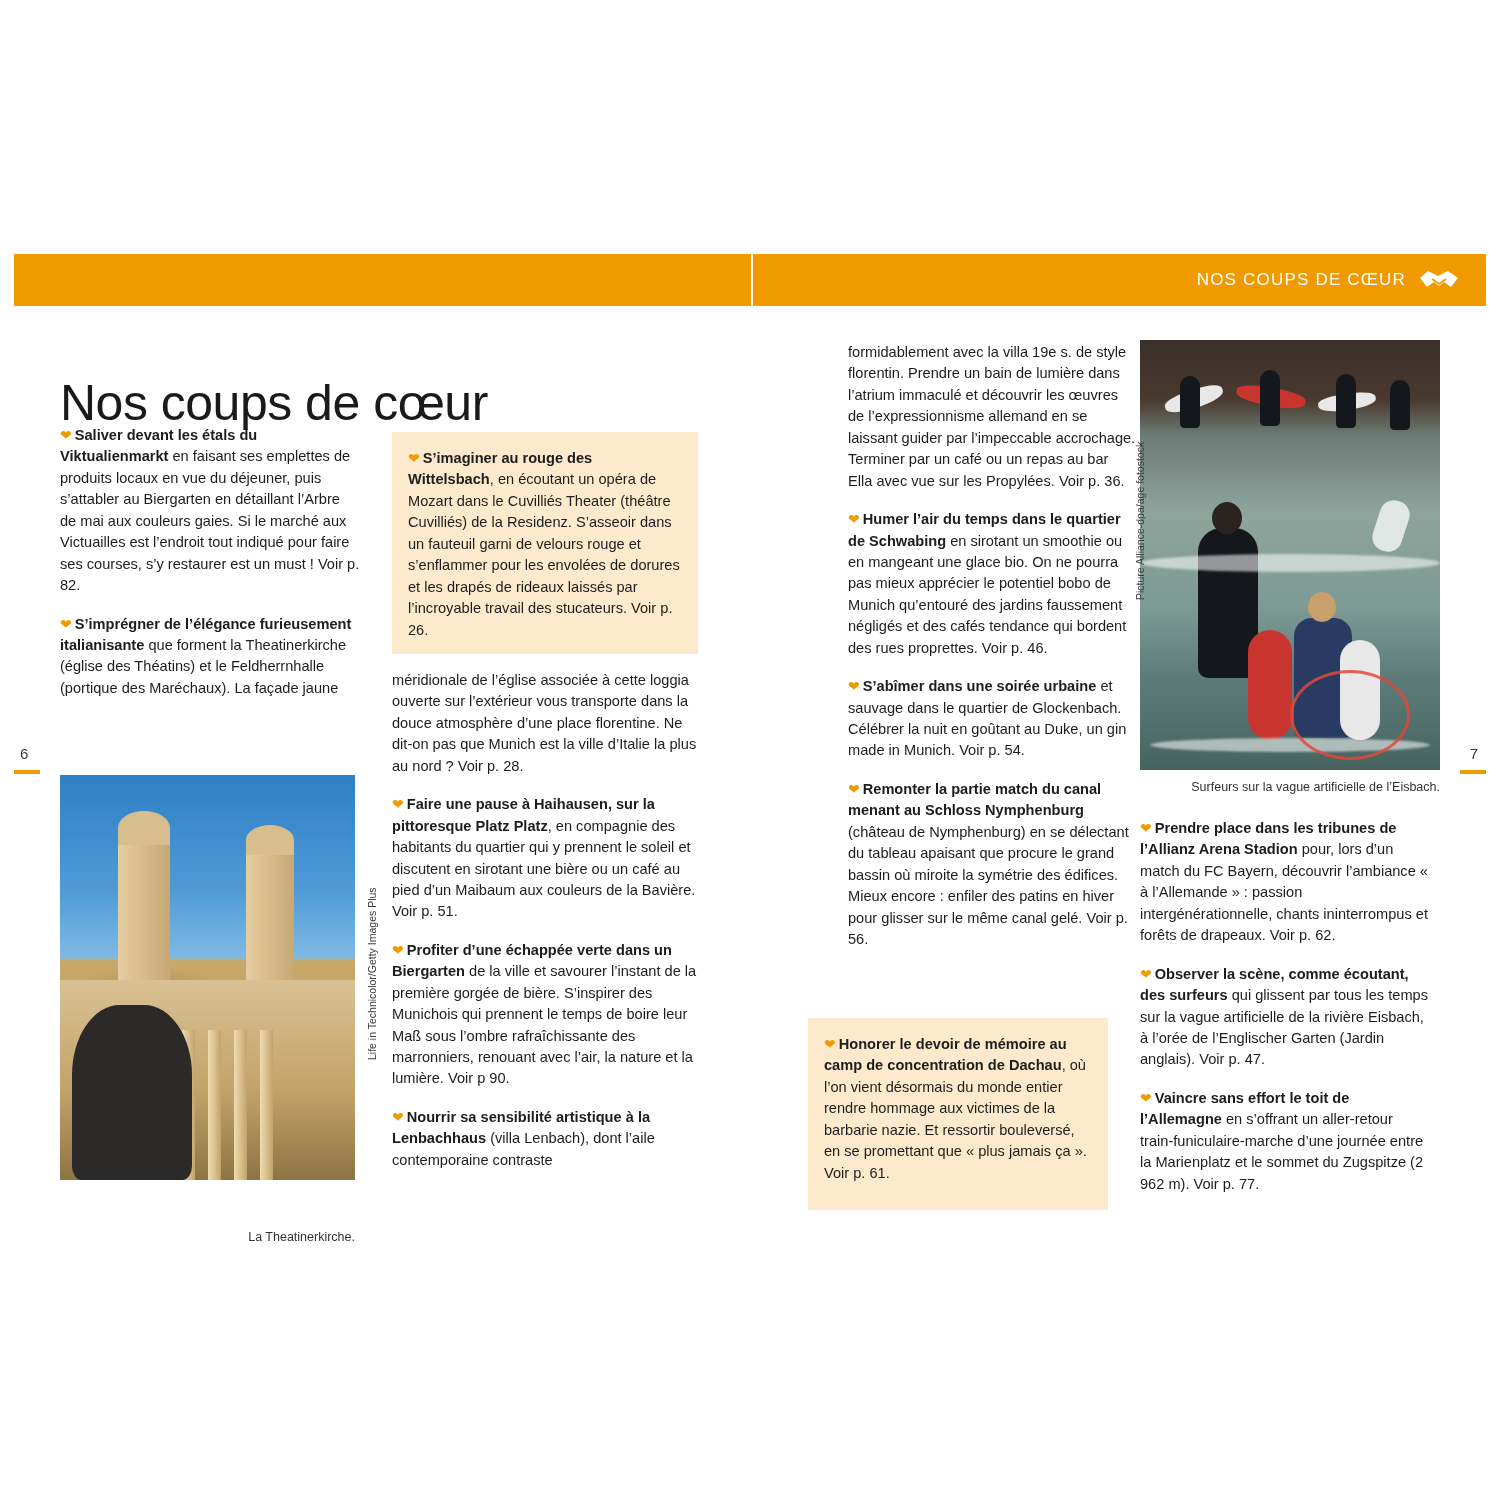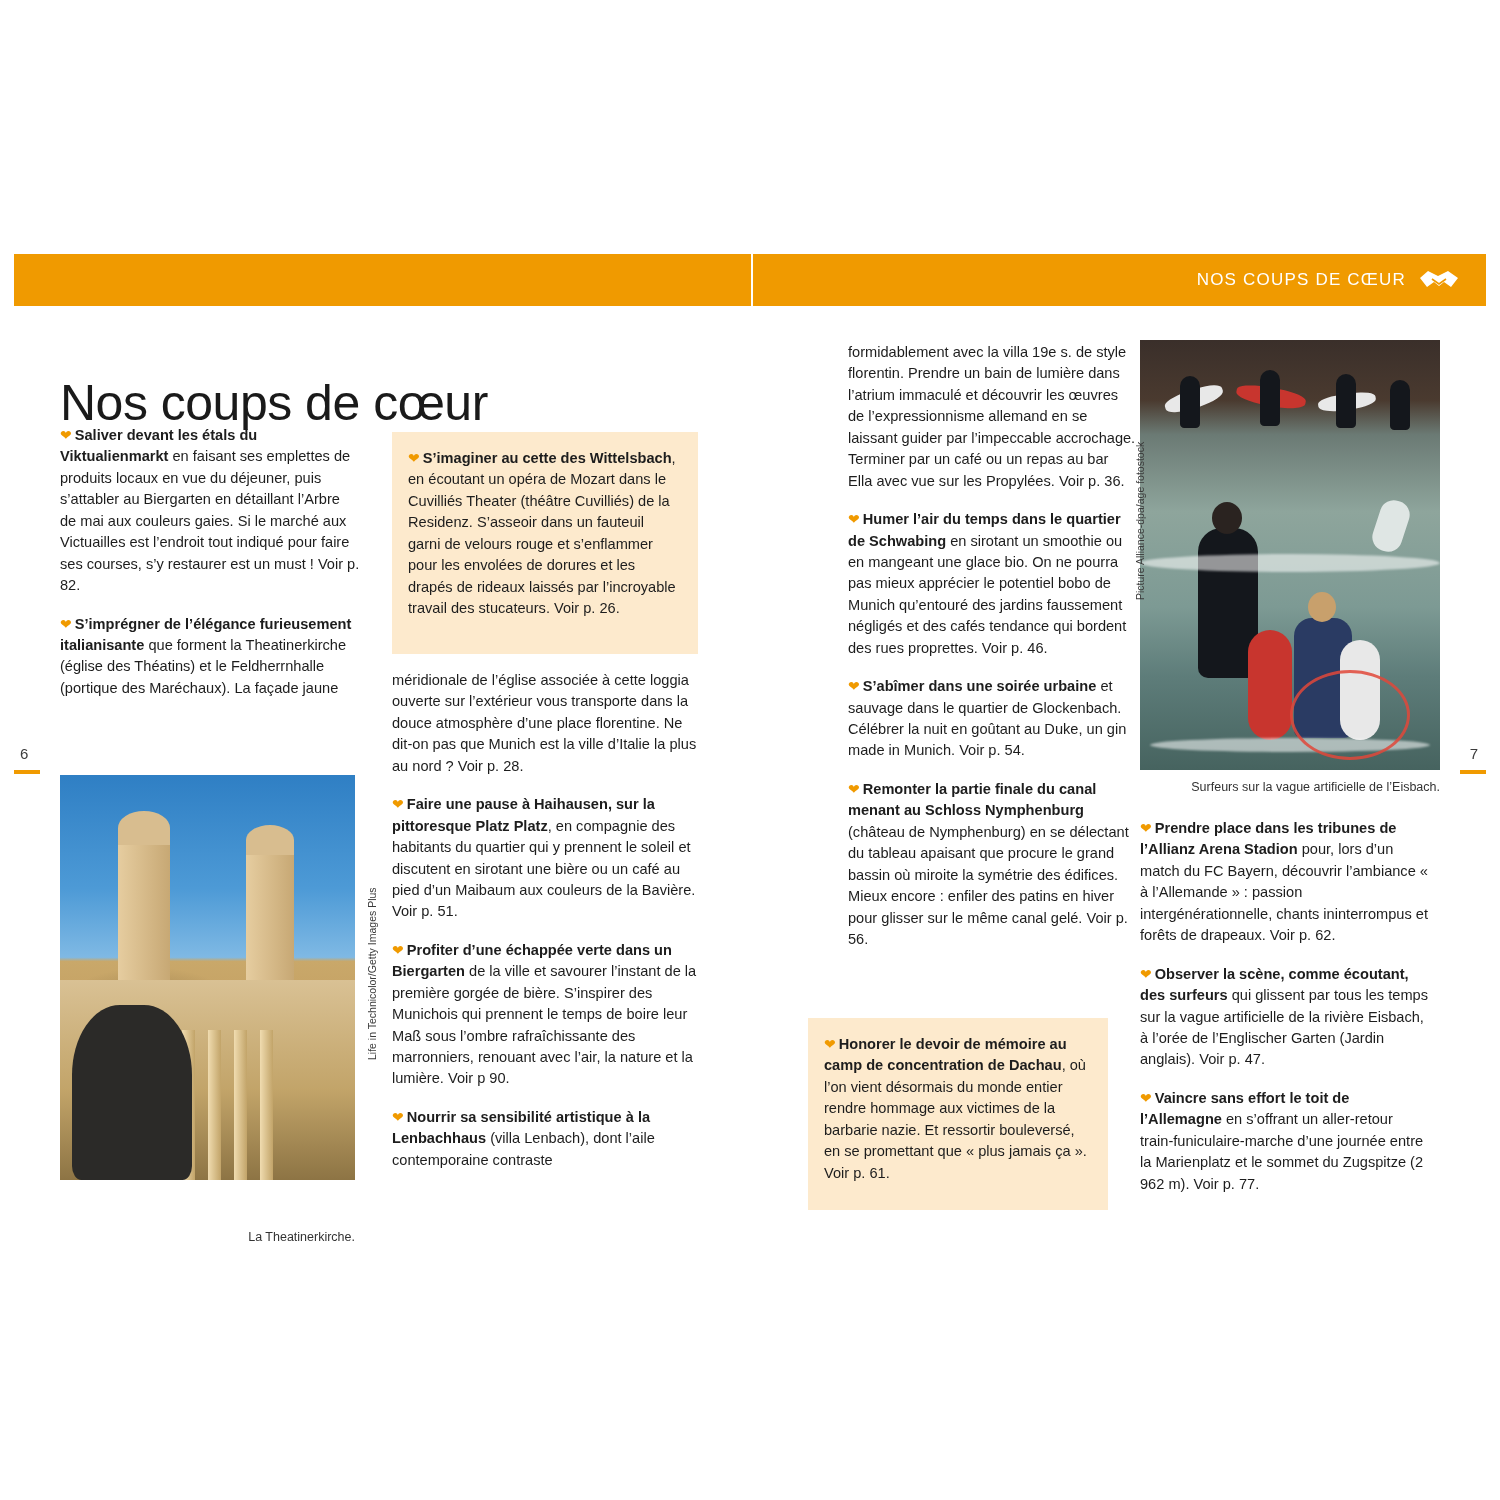--- a/index.html
+++ b/index.html
@@ -209,21 +209,21 @@
     <div class="church-col" style="left:148px; height:150px;"></div>
     <div class="church-col" style="left:174px; height:150px;"></div>
     <div class="church-col" style="left:200px; height:150px;"></div>
     <div class="church-stat" style="left:12px; top:230px; width:120px; height:175px;"></div>
   </div>
   <div class="caption" style="left:60px; top:1188px; width:295px; text-align:right;margin-top:42px;">La Theatinerkirche.</div>
   <div class="vcredit" style="left:366px; top:1060px;">Life in Technicolor/Getty Images Plus</div>
 
   <div class="tintbox" style="left:392px; top:432px; width:306px; height:222px;">
     <p class="item">
-      <span class="heart">❤</span><b>S’imaginer au cette des Wittelsbach</b><span>, en écoutant un opéra de Mozart dans le Cuvilliés Theater (théâtre Cuvilliés) de la Residenz. S’asseoir dans un fauteuil garni de velours rouge et s’enflammer pour les envolées de dorures et les drapés de rideaux laissés par l’incroyable travail des stucateurs. Voir p. 26.</span>
+      <span class="heart">❤</span><b>S’imaginer au rouge des Wittelsbach</b><span>, en écoutant un opéra de Mozart dans le Cuvilliés Theater (théâtre Cuvilliés) de la Residenz. S’asseoir dans un fauteuil garni de velours rouge et s’enflammer pour les envolées de dorures et les drapés de rideaux laissés par l’incroyable travail des stucateurs. Voir p. 26.</span>
     </p>
   </div>
 
   <div class="col" style="left:392px; top:670px; width:306px;">
     <p class="cont">méridionale de l’église associée à cette loggia ouverte sur l’extérieur vous transporte dans la douce atmosphère d’une place florentine. Ne dit-on pas que Munich est la ville d’Italie la plus au nord ? Voir p. 28.</p>
     <p class="item">
       <span class="heart">❤</span><b>Faire une pause à Haihausen, sur la pittoresque Platz Platz</b><span>, en compagnie des habitants du quartier qui y prennent le soleil et discutent en sirotant une bière ou un café au pied d’un Maibaum aux couleurs de la Bavière. Voir p. 51.</span>
     </p>
     <p class="item">
       <span class="heart">❤</span><b>Profiter d’une échappée verte dans un Biergarten</b><span> de la ville et savourer l’instant de la première gorgée de bière. S’inspirer des Munichois qui prennent le temps de boire leur Maß sous l’ombre rafraîchissante des marronniers, renouant avec l’air, la nature et la lumière. Voir p 90.</span>
@@ -235,21 +235,21 @@
 
   <div class="col" style="left:812px; top:342px; width:288px;margin-left:36px;">
     <p class="cont">formidablement avec la villa 19e s. de style florentin. Prendre un bain de lumière dans l’atrium immaculé et découvrir les œuvres de l’expressionnisme allemand en se laissant guider par l’impeccable accrochage. Terminer par un café ou un repas au bar Ella avec vue sur les Propylées. Voir p. 36.</p>
     <p class="item">
       <span class="heart">❤</span><b>Humer l’air du temps dans le quartier de Schwabing</b><span> en sirotant un smoothie ou en mangeant une glace bio. On ne pourra pas mieux apprécier le potentiel bobo de Munich qu’entouré des jardins faussement négligés et des cafés tendance qui bordent des rues proprettes. Voir p. 46.</span>
     </p>
     <p class="item">
       <span class="heart">❤</span><b>S’abîmer dans une soirée urbaine</b><span> et sauvage dans le quartier de Glockenbach. Célébrer la nuit en goûtant au Duke, un gin made in Munich. Voir p. 54.</span>
     </p>
     <p class="item">
-      <span class="heart">❤</span><b>Remonter la partie finale du canal menant au Schloss Nymphenburg</b><span> (château de Nymphenburg) en se délectant du tableau apaisant que procure le grand bassin où miroite la symétrie des édifices. Mieux encore : enfiler des patins en hiver pour glisser sur le même canal gelé. Voir p. 56.</span>
+      <span class="heart">❤</span><b>Remonter la partie match du canal menant au Schloss Nymphenburg</b><span> (château de Nymphenburg) en se délectant du tableau apaisant que procure le grand bassin où miroite la symétrie des édifices. Mieux encore : enfiler des patins en hiver pour glisser sur le même canal gelé. Voir p. 56.</span>
     </p>
   </div>
 
   <div class="tintbox" style="left:808px; top:1018px; width:300px; height:192px;">
     <p class="item">
       <span class="heart">❤</span><b>Honorer le devoir de mémoire au camp de concentration de Dachau</b><span>, où l’on vient désormais du monde entier rendre hommage aux victimes de la barbarie nazie. Et ressortir bouleversé, en se promettant que « plus jamais ça ». Voir p. 61.</span>
     </p>
   </div>
 
   <div class="photo surf" style="left:1140px; top:340px; width:300px; height:430px;">

